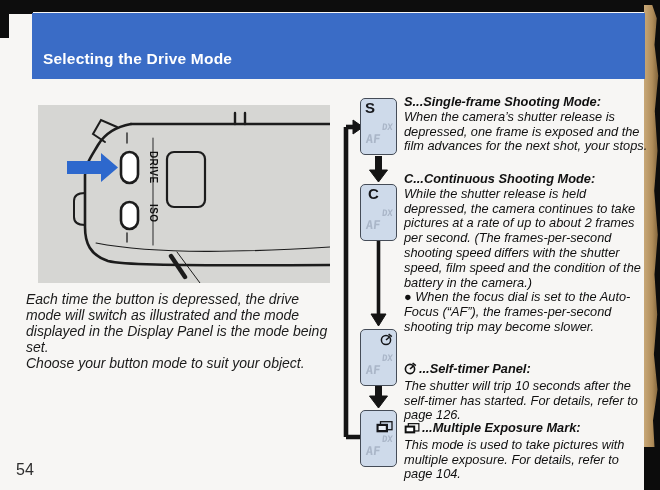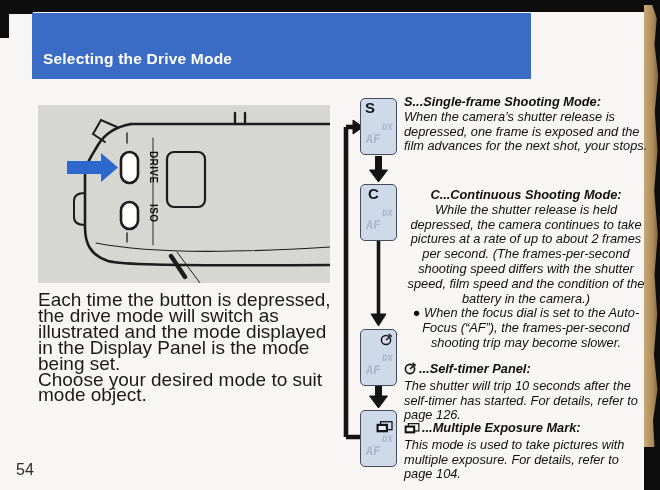--- a/index.html
+++ b/index.html
@@ -6,41 +6,41 @@
   body{width:660px;height:490px;position:relative;overflow:hidden;background:#0d0d0d;
        font-family:"Liberation Sans",sans-serif;}
   .page{position:absolute;left:0;top:12px;width:646px;height:478px;background:#f7f6f4;}
   .black-top{position:absolute;left:0;top:0;width:660px;height:12px;background:#0d0d0d;}
   .black-tl-a{position:absolute;left:0;top:0;width:33px;height:14px;background:#0d0d0d;}
   .black-tl-b{position:absolute;left:0;top:0;width:9px;height:38px;background:#0d0d0d;}
   .black-right{position:absolute;left:644px;top:0;width:16px;height:490px;background:#0c0c0c;}
   .page-edge{position:absolute;left:644px;top:5px;width:15px;height:442px;
      background:linear-gradient(90deg,#c8a878 0%,#b08d5a 55%,#7c5f38 100%);
      clip-path:polygon(0 0,55% 0,85% 3%,70% 9%,95% 16%,72% 24%,90% 33%,68% 42%,92% 52%,70% 61%,88% 70%,66% 79%,90% 87%,60% 94%,70% 100%,0 100%);}
-  .header{position:absolute;left:32px;top:13px;width:499px;height:66px;background:#3a6cc6;
+  .header{position:absolute;left:32px;top:13px;width:613px;height:66px;background:#3a6cc6;
      display:flex;align-items:flex-end;}
   .header-title{color:#ffffff;font-weight:bold;font-size:15.5px;padding:0 0 11px 11px;letter-spacing:.2px;}
   .illus{position:absolute;left:38px;top:105px;width:292px;height:178px;background:#d6d6d3;}
-  .caption{position:absolute;left:38px;top:292px;width:306px;font-size:19px;
+  .caption{position:absolute;left:26px;top:292px;width:306px;font-style:italic;font-size:14px;
      line-height:15.9px;color:#1b1b1b;}
   .pagenum{position:absolute;left:16px;top:461px;font-size:16px;color:#2e2e2e;}
   .flow-arrows{position:absolute;left:340px;top:90px;}
   .lcd-box{position:absolute;width:37px;height:57px;background:#cedaea;border:1.7px solid #454c57;
      border-radius:5px;box-sizing:border-box;}
   .lcd-box .sym{position:absolute;top:0px;left:4px;font-weight:bold;font-size:15px;color:#15161a;}
   .lcd-box .dx{position:absolute;right:3px;top:23px;font-family:"DejaVu Sans Mono",monospace;
      font-size:9px;font-weight:bold;color:#aab6c8;transform:skewX(-6deg);}
   .lcd-box .af{position:absolute;left:5px;top:33px;font-family:"DejaVu Sans Mono",monospace;
      font-size:12px;font-weight:bold;color:#aab6c8;transform:skewX(-6deg);}
   .lcd-box .corner-icon{position:absolute;right:3px;top:2px;}
   .lcd-box .corner-icon-me{position:absolute;right:3px;top:8px;}
   .sec{position:absolute;left:404px;width:244px;font-size:12.8px;line-height:14.8px;color:#101010;font-style:italic;}
   .sec .t{font-weight:bold;}
   .sec .ico{display:inline-block;vertical-align:-2px;margin-right:2px;}
-  #sec1{top:95px;} #sec2{top:188px;text-align:center;} #sec3{top:362px;} #sec4{top:421px;}
+  #sec1{top:95px;} #sec2{top:172px;} #sec3{top:362px;} #sec4{top:421px;}
 </style>
 </head>
 <body>
 
 <div class="page"></div>
 <div class="black-top"></div>
 <div class="black-tl-a"></div>
 <div class="black-tl-b"></div>
 <div class="black-right"></div>
 <div class="page-edge"></div>
@@ -67,21 +67,21 @@
       <rect x="129" y="47" width="38" height="55" rx="7" stroke-width="2.2"></rect>
     </g>
     <text transform="translate(112,46) rotate(90)" font-size="10" font-weight="bold" letter-spacing="0.4" fill="#111" font-family="Liberation Sans, sans-serif">DRIVE</text>
     <text transform="translate(112,99) rotate(90)" font-size="10" font-weight="bold" letter-spacing="0.4" fill="#111" font-family="Liberation Sans, sans-serif">ISO</text>
     <polygon points="29,56 63,56 63,48 80,62.5 63,77 63,69 29,69" fill="#2d68cd"></polygon>
   </svg>
 </div>
 
 <div class="caption">
   <div>Each time the button is depressed, the drive mode will switch as illustrated and the mode displayed in the Display Panel is the mode being set.</div>
-  <div>Choose your desired mode to suit mode object.</div>
+  <div>Choose your button mode to suit your object.</div>
 </div>
 
 <svg class="flow-arrows" width="64" height="385" viewBox="0 0 64 385">
   <g stroke="#141414" fill="#141414">
     <path d="M6 37 V347 M6 347 H21" stroke-width="4.6" fill="none"></path>
     <path d="M6 37 H13" stroke-width="4.6" fill="none"></path>
     <polygon points="13,30 23,37 13,44"></polygon>
     <path d="M38.5 66 V80" stroke-width="7" fill="none"></path>
     <polygon points="29.5,80 47.5,80 38.5,92"></polygon>
     <path d="M38.5 150 V224" stroke-width="3.6" fill="none"></path>

